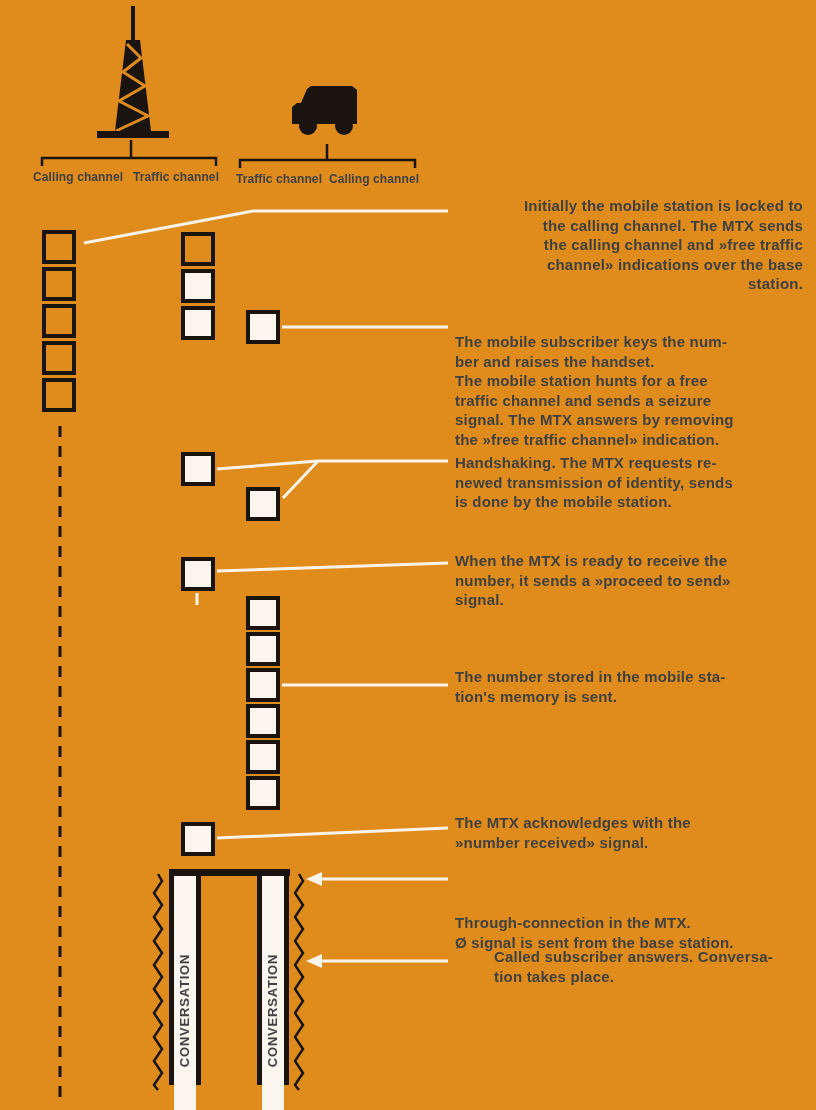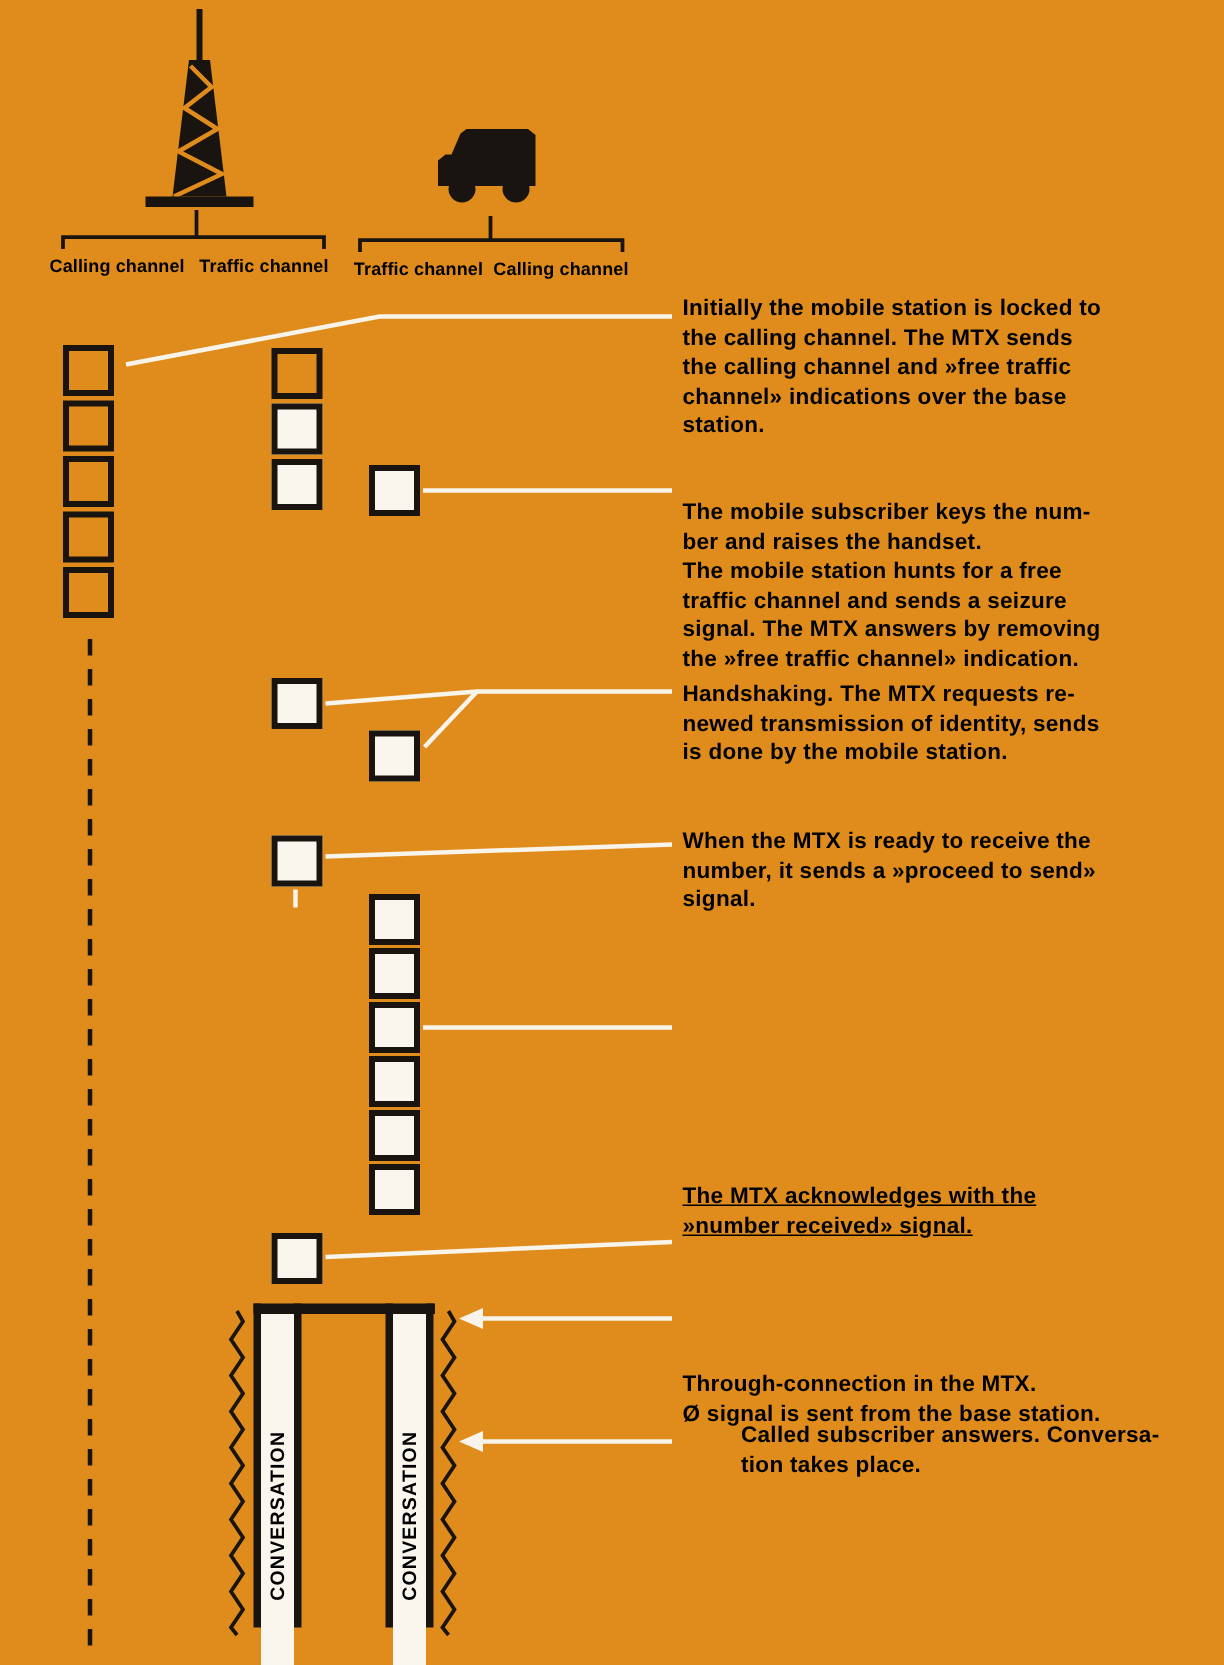--- a/index.html
+++ b/index.html
@@ -1,19 +1,19 @@
 <!DOCTYPE html>
 <html><head>
 <meta charset="utf-8">
 <style>
   html,body { margin:0; padding:0; background:#DF8C1D; }
   .page {
     position:relative; width:816px; height:1110px;
     background:#DF8C1D; overflow:hidden;
-    font-family:"Liberation Sans", sans-serif; color:#000000;
+    font-family:"Liberation Sans", sans-serif; color:#404040;
   }
   .gfx { position:absolute; left:0; top:0; }
 
   
   .sq { position:absolute; width:26px; height:26px; border:4px solid #1A1410; box-sizing:content-box; }
   .sq--white  { background:#FAF6EE; }
   .sq--orange { background:transparent; }
 
   
   .chan-label {
@@ -130,37 +130,39 @@
 
   <div class="conv-bar" style="left:174px; top:876px; height:234px;"></div>
   <div class="conv-bar" style="left:262px; top:876px; height:234px;"></div>
   <div class="conv-label-wrap" style="left:174px; top:935px;">
     <span class="conv-label">CONVERSATION</span>
   </div>
   <div class="conv-label-wrap" style="left:262px; top:935px;">
     <span class="conv-label">CONVERSATION</span>
   </div>
 
-  <div class="annot" style="top:196px;">Initially the mobile station is locked to
+  <div class="annot" style="top:196px;text-align:right;">Initially the mobile station is locked to
 the calling channel. The MTX sends
 the calling channel and »free traffic
 channel» indications over the base
 station.</div>
   <div class="annot" style="top:332px;">The mobile subscriber keys the num-
 ber and raises the handset.
 The mobile station hunts for a free
 traffic channel and sends a seizure
 signal. The MTX answers by removing
 the »free traffic channel» indication.</div>
   <div class="annot" style="top:453px;">Handshaking. The MTX requests re-
 newed transmission of identity, sends
 is done by the mobile station.</div>
   <div class="annot" style="top:551px;">When the MTX is ready to receive the
 number, it sends a »proceed to send»
 signal.</div>
-  <div class="annot" style="top:788px;text-decoration:underline;">The MTX acknowledges with the
+  <div class="annot" style="top:667px;">The number stored in the mobile sta-
+tion's memory is sent.</div>
+  <div class="annot" style="top:813px;">The MTX acknowledges with the
 »number received» signal.</div>
   <div class="annot" style="top:913px;">Through-connection in the MTX.
 Ø signal is sent from the base station.</div>
   <div class="annot" style="top:947px;margin-left:39px;">Called subscriber answers. Conversa-
 tion takes place.</div>
 
 </div>
 
 </body></html>

